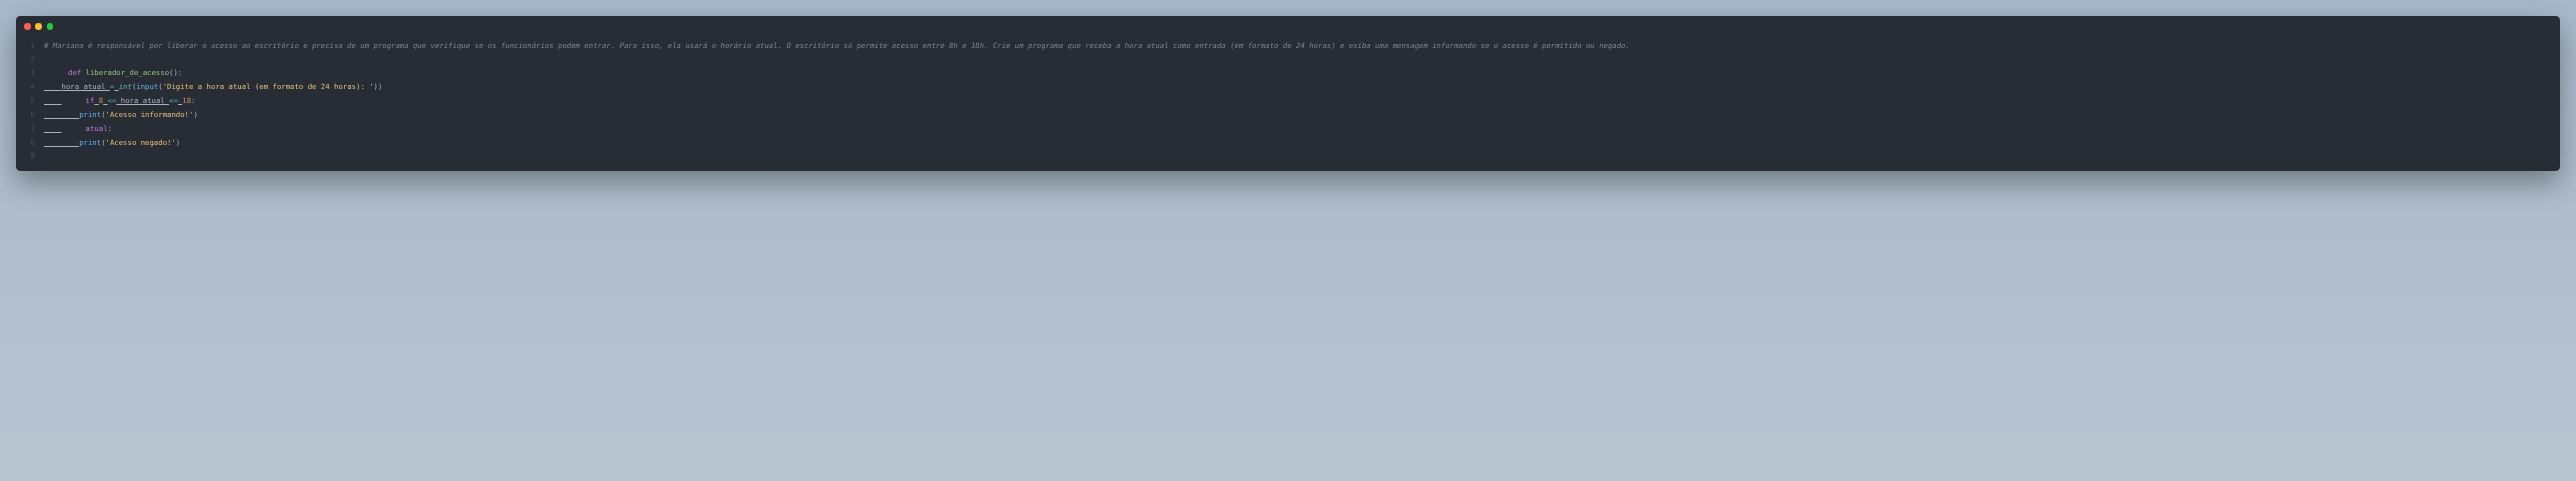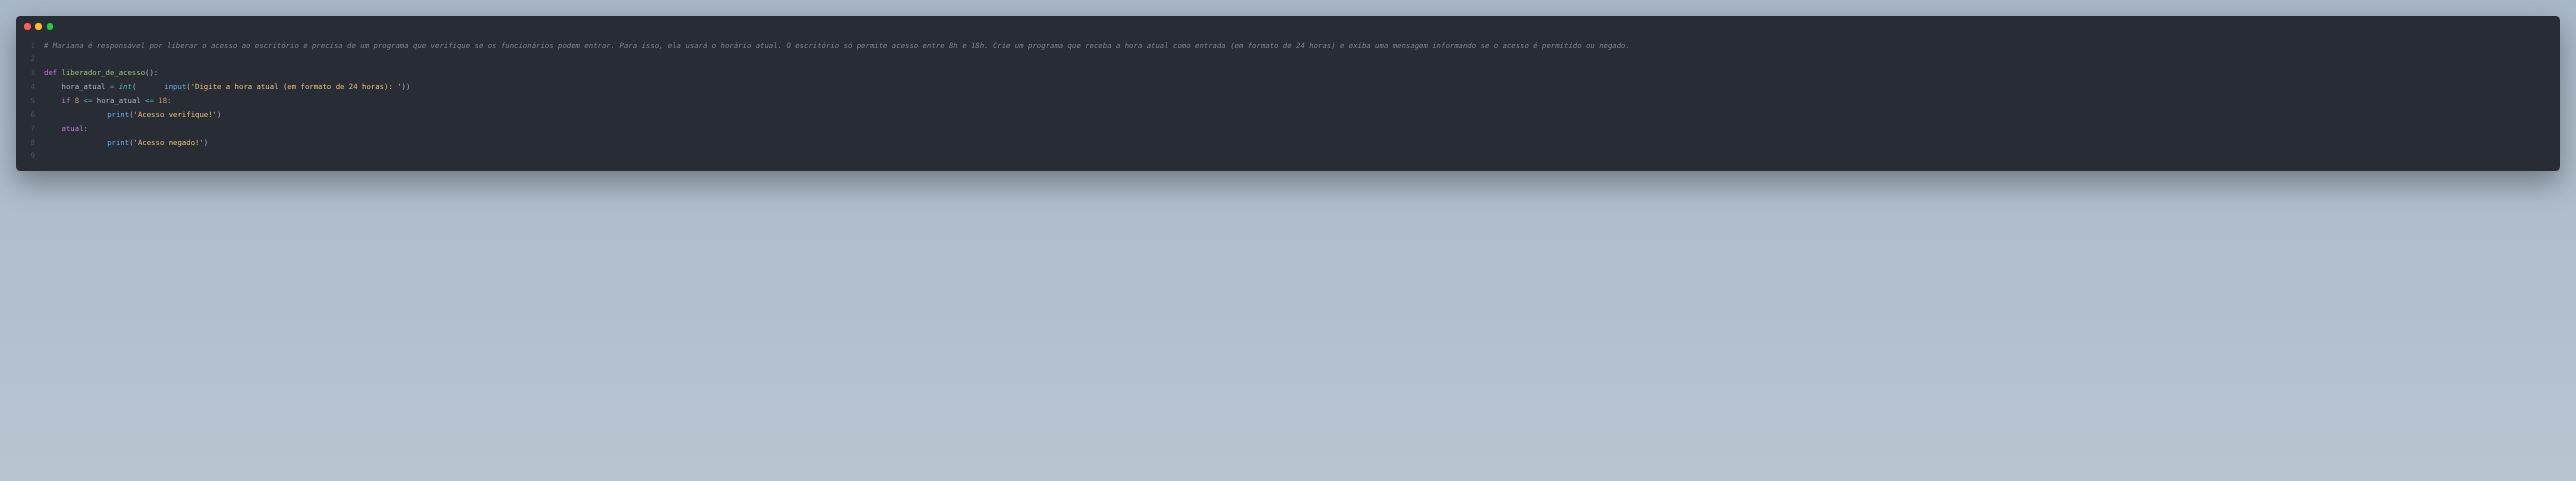--- a/index.html
+++ b/index.html
@@ -50,44 +50,44 @@
     padding-right: 9px;
     color: #4b5263;
     user-select: none;
     flex-shrink: 0;
   }
   .code {
     flex: 1;
     color: #abb2bf;
   }
   .tok-comment { color: #7f848e; font-style: italic; margin-top: 23px; }
-  .tok-keyword { color: #c678dd; }
-  .tok-def { color: #61afef; margin-left: 28px; }
+  .tok-keyword { color: #c678dd; margin-left: 24px; }
+  .tok-def { color: #61afef; }
   .tok-funcname { color: #98c379; text-align: center; }
   .tok-builtin { color: #56b6c2; font-style: italic; }
   .tok-string { color: #e5c07b; text-align: right; }
   .tok-number { color: #d19a66; }
   .tok-op { color: #56b6c2; }
   .tok-punct { color: #abb2bf; }
-  .tok-plain { color: #abb2bf; }
+  .tok-plain { color: #abb2bf; text-decoration: underline; }
 </style>
 </head>
 <body>
 
 <div class="window">
   <div class="titlebar">
     <div class="dot red"></div>
     <div class="dot yellow"></div>
     <div class="dot green"></div>
   </div>
   <div class="editor" id="editor">
       <div class="line"><span class="lineno">1</span><span class="code"><span class="tok-comment"># Mariana é responsável por liberar o acesso ao escritório e precisa de um programa que verifique se os funcionários podem entrar. Para isso, ela usará o horário atual. O escritório só permite acesso entre 8h e 18h. Crie um programa que receba a hora atual como entrada (em formato de 24 horas) e exiba uma mensagem informando se o acesso é permitido ou negado.</span></span></div>
       <div class="line"><span class="lineno">2</span><span class="code"></span></div>
       <div class="line"><span class="lineno">3</span><span class="code"><span class="tok-keyword">def </span><span class="tok-funcname">liberador_de_acesso</span><span class="tok-punct">():</span></span></div>
       <div class="line"><span class="lineno">4</span><span class="code"><span class="tok-plain">    </span><span class="tok-plain">hora_atual </span><span class="tok-op">=</span><span class="tok-plain"> </span><span class="tok-builtin">int</span><span class="tok-punct">(</span><span class="tok-def">input</span><span class="tok-punct">(</span><span class="tok-string">'Digite a hora atual (em formato de 24 horas): '</span><span class="tok-punct">))</span></span></div>
       <div class="line"><span class="lineno">5</span><span class="code"><span class="tok-plain">    </span><span class="tok-keyword">if</span><span class="tok-plain"> </span><span class="tok-number">8</span><span class="tok-plain"> </span><span class="tok-op">&lt;=</span><span class="tok-plain"> hora_atual </span><span class="tok-op">&lt;=</span><span class="tok-plain"> </span><span class="tok-number">18</span><span class="tok-punct">:</span></span></div>
-      <div class="line"><span class="lineno">6</span><span class="code"><span class="tok-plain">        </span><span class="tok-def">print</span><span class="tok-punct">(</span><span class="tok-string">'Acesso verifique!'</span><span class="tok-punct">)</span></span></div>
+      <div class="line"><span class="lineno">6</span><span class="code"><span class="tok-plain">        </span><span class="tok-def">print</span><span class="tok-punct">(</span><span class="tok-string">'Acesso informando!'</span><span class="tok-punct">)</span></span></div>
       <div class="line"><span class="lineno">7</span><span class="code"><span class="tok-plain">    </span><span class="tok-keyword">atual</span><span class="tok-punct">:</span></span></div>
       <div class="line"><span class="lineno">8</span><span class="code"><span class="tok-plain">        </span><span class="tok-def">print</span><span class="tok-punct">(</span><span class="tok-string">'Acesso negado!'</span><span class="tok-punct">)</span></span></div>
       <div class="line"><span class="lineno">9</span><span class="code"></span></div>
     </div>
 </div>
 
 
 </body></html>

